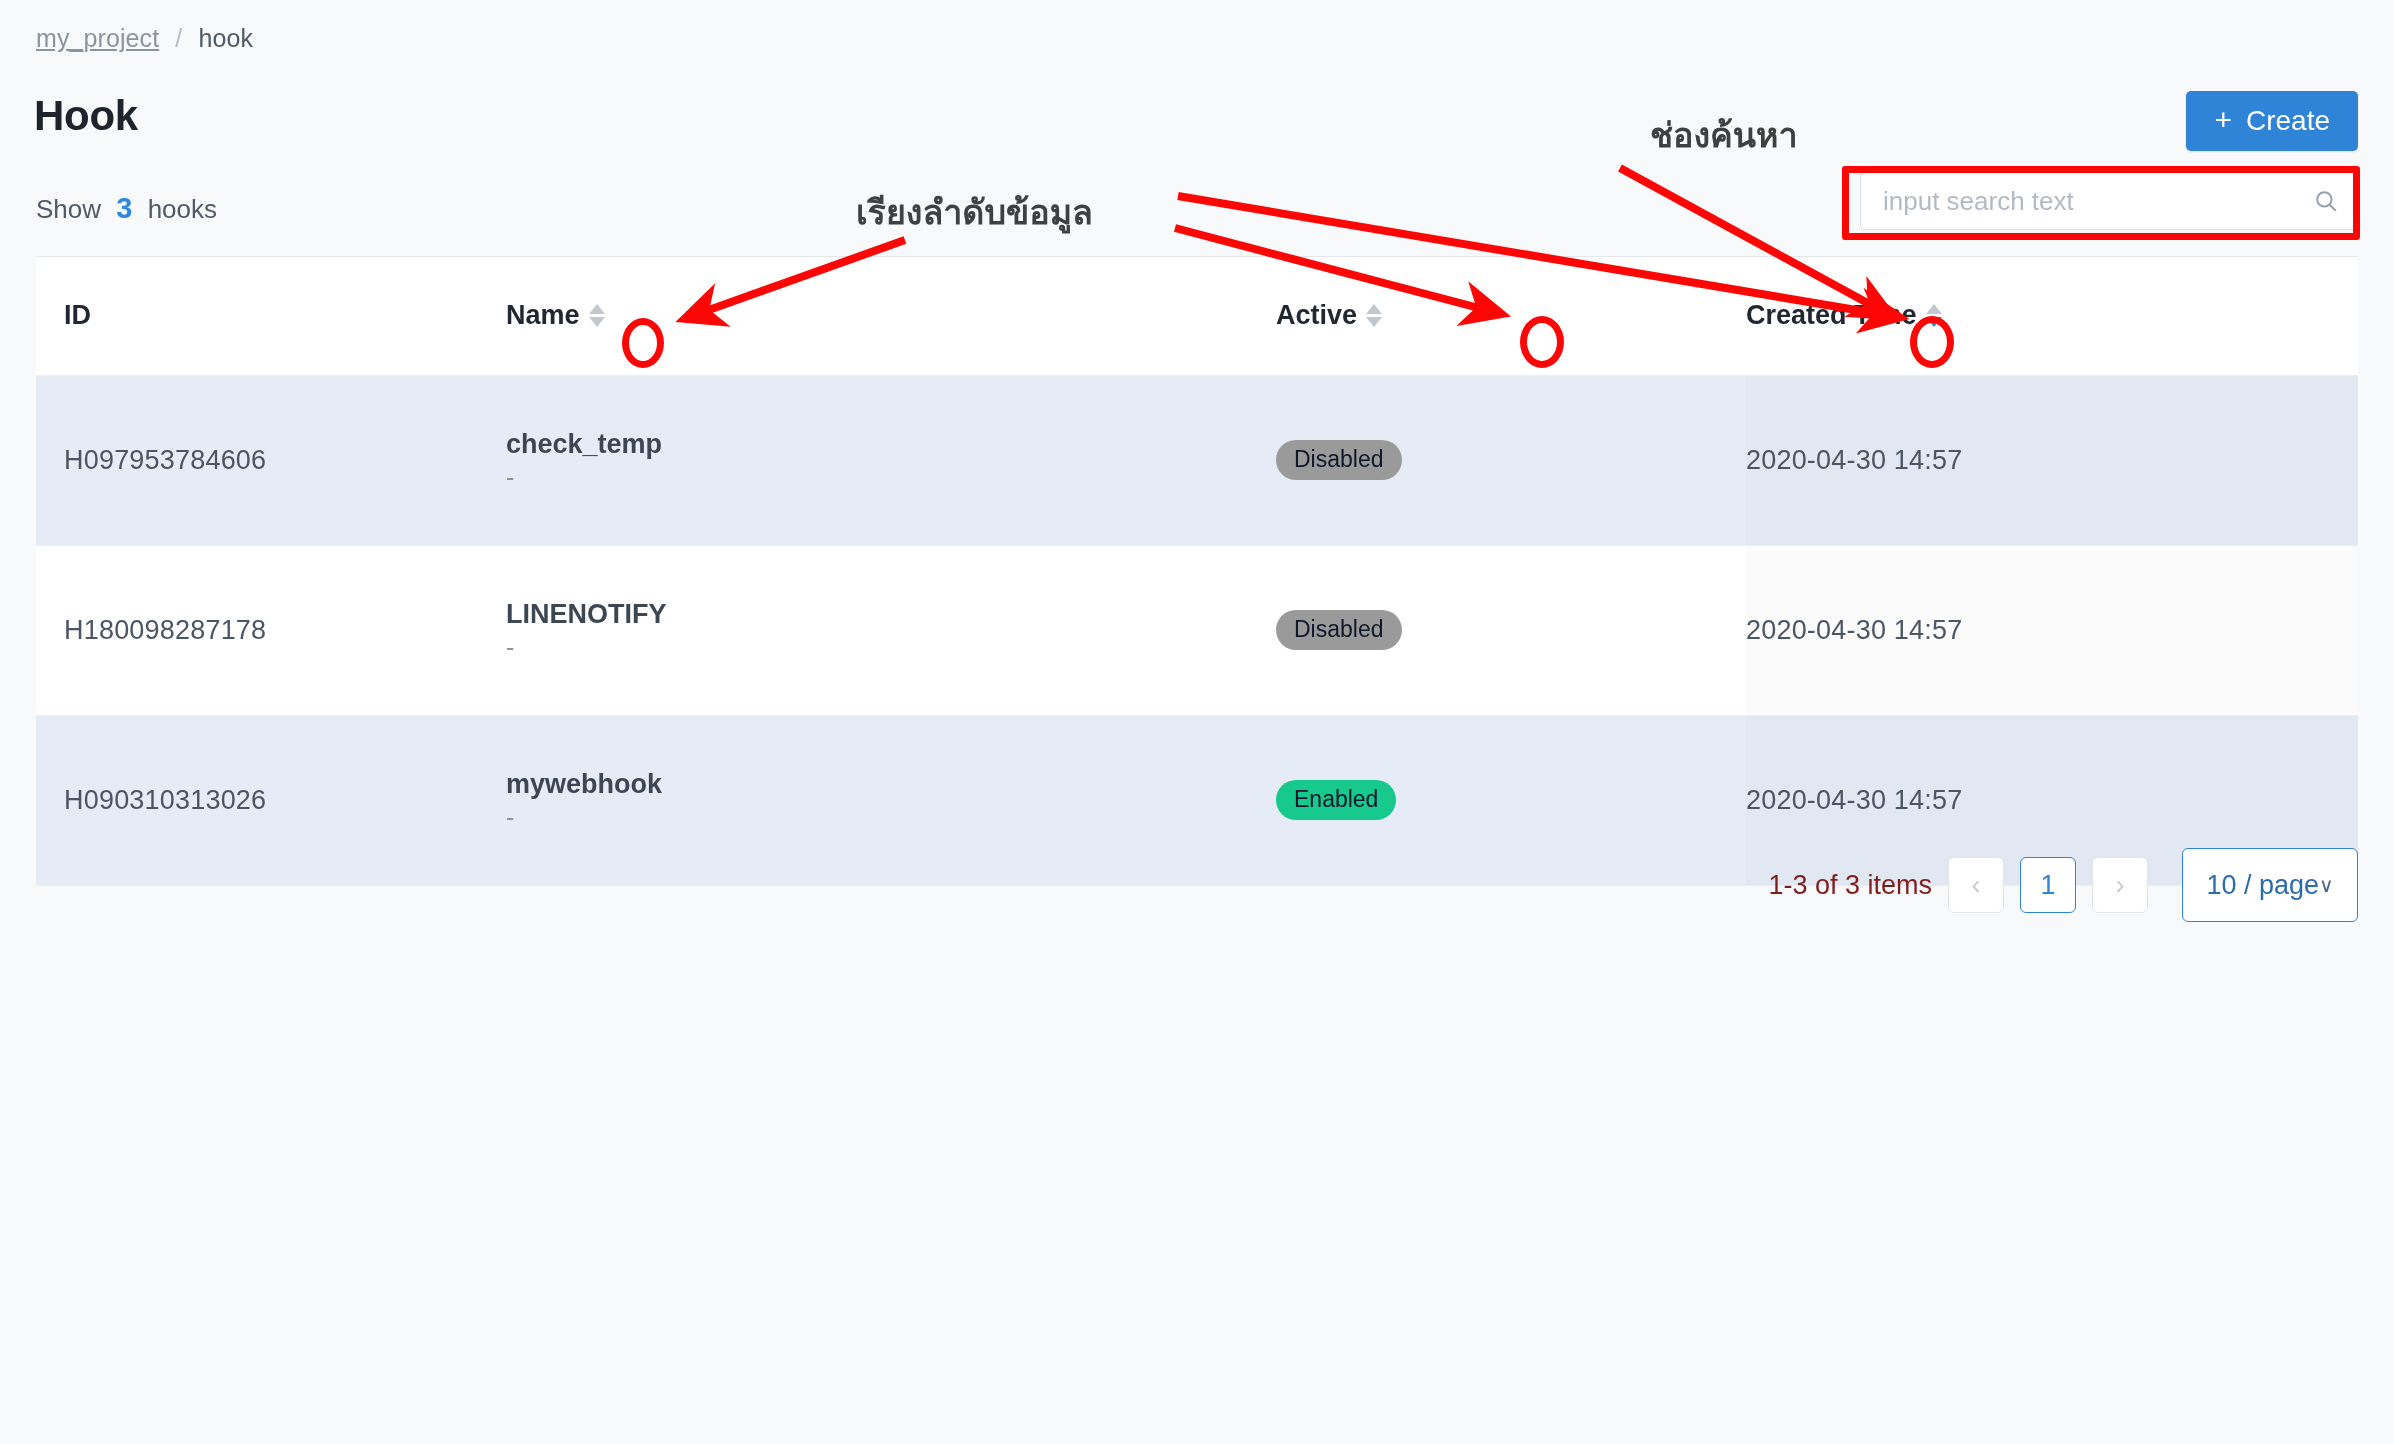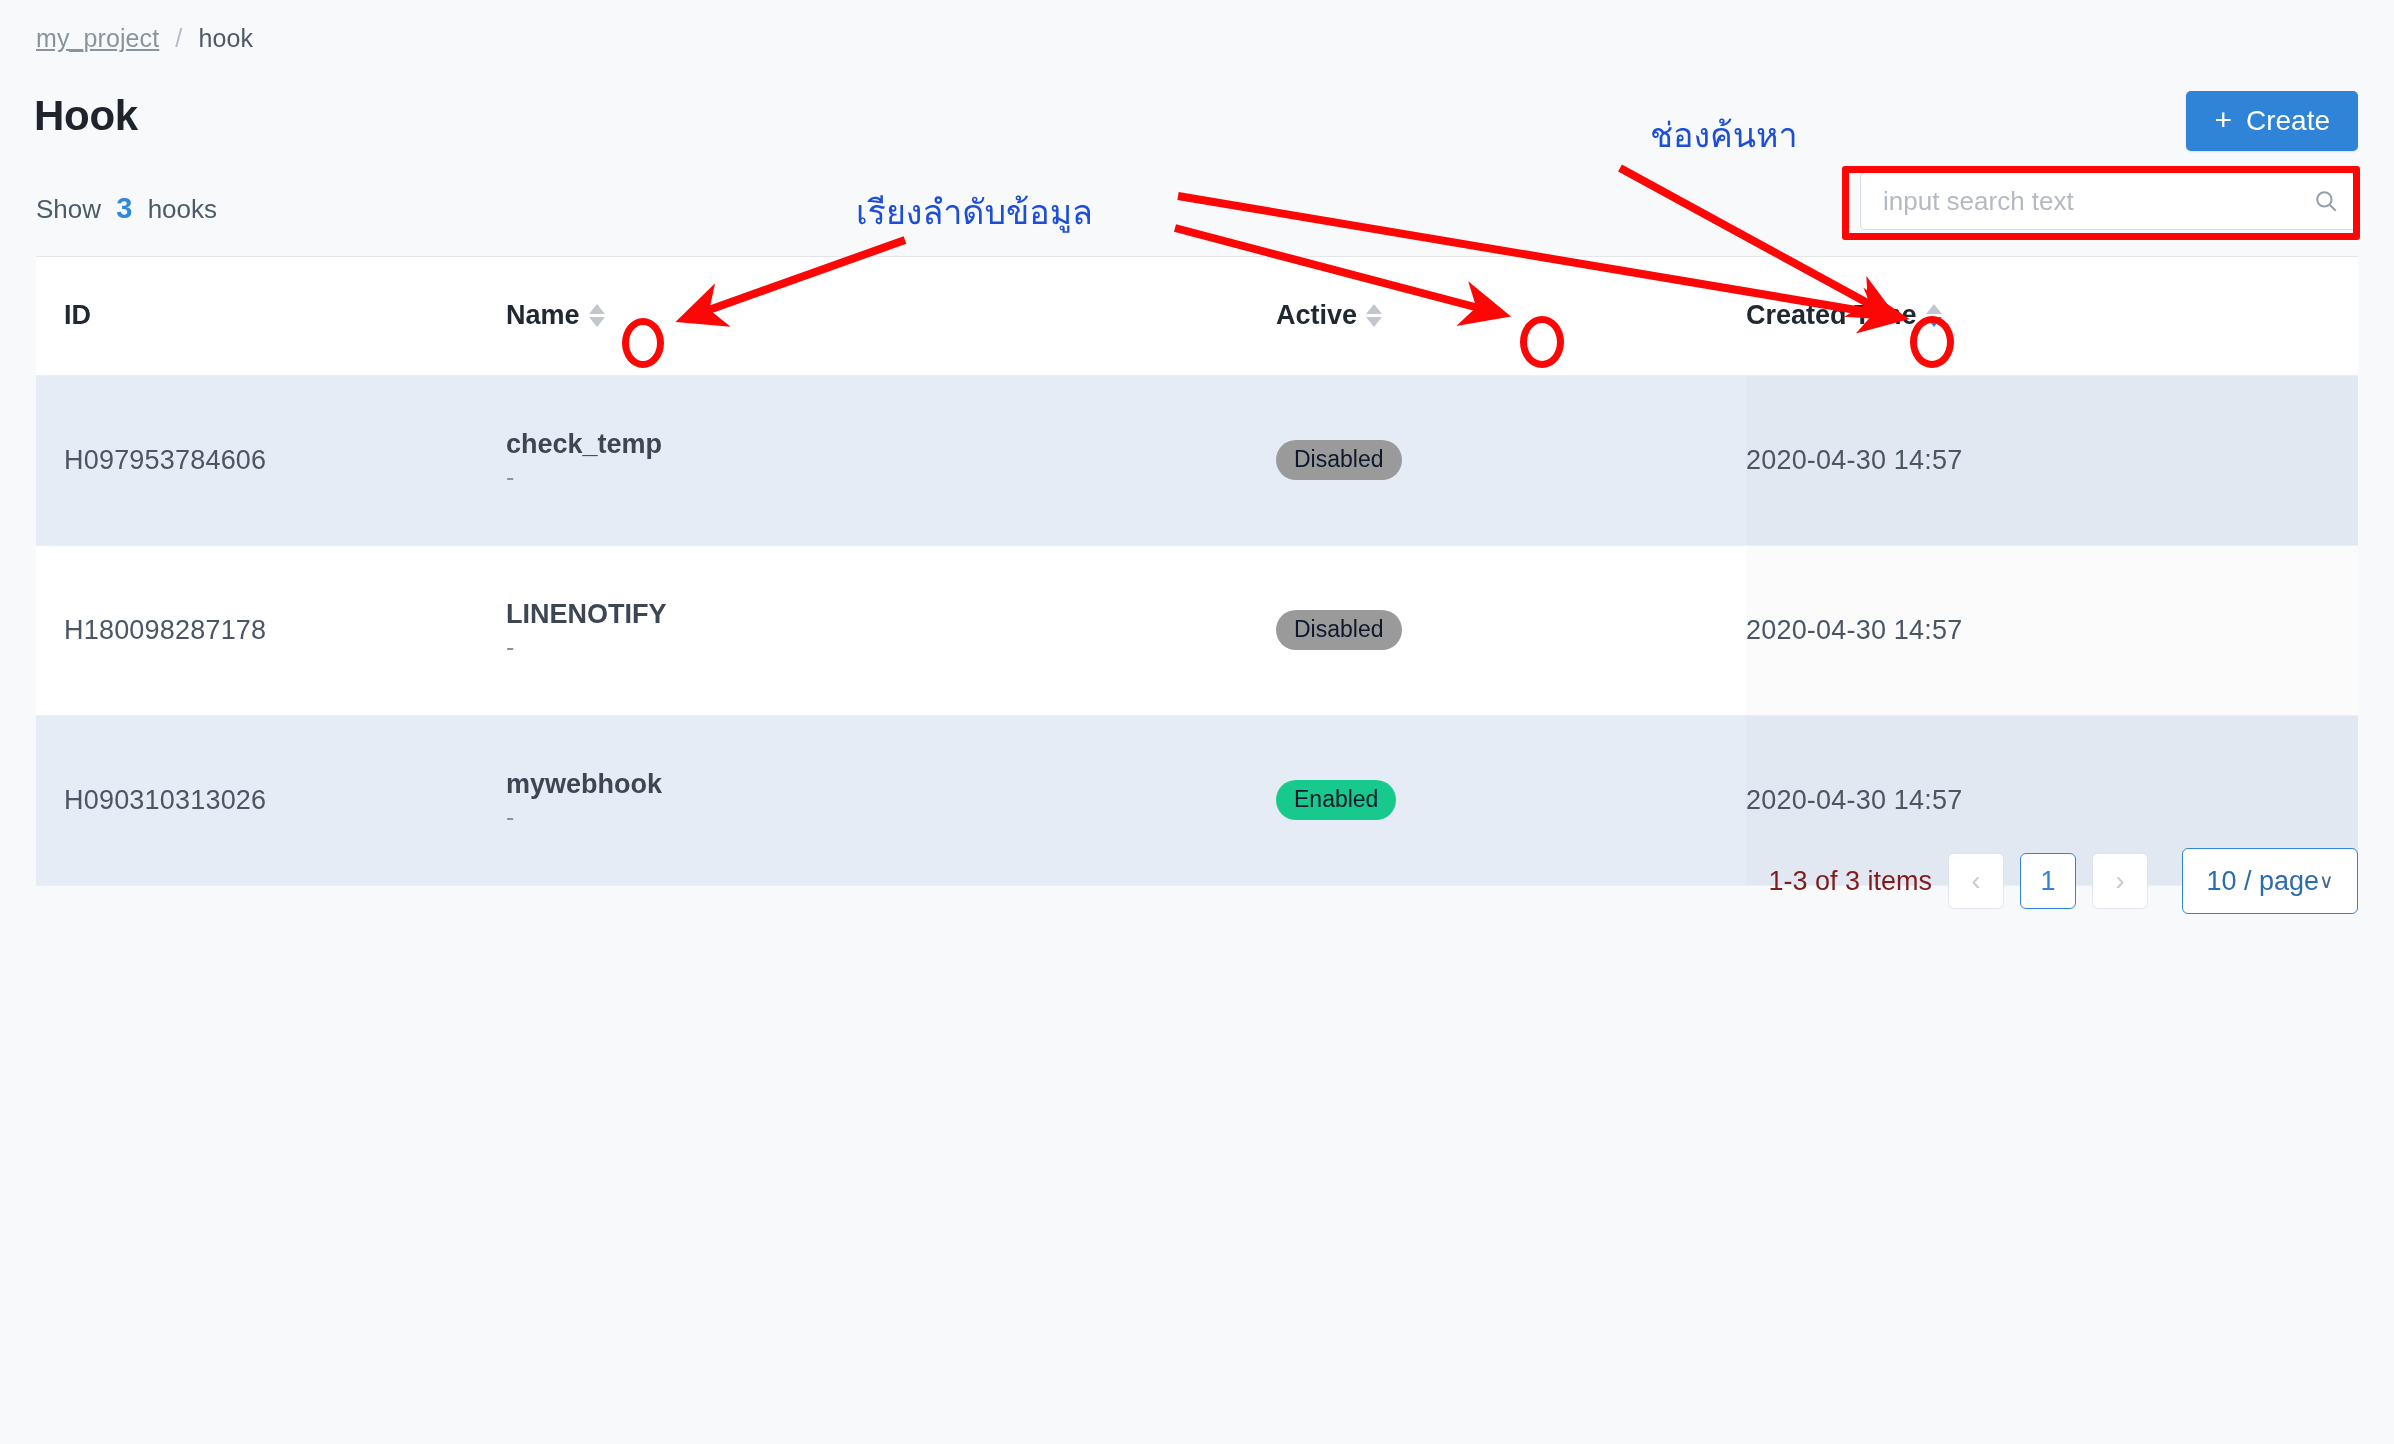--- a/index.html
+++ b/index.html
@@ -232,21 +232,21 @@
     font-size: 27px;
     display: flex; align-items: center; justify-content: center;
     cursor: pointer;
     font-family: "Liberation Sans", sans-serif;
   }
   .pg-btn.page-num {
     border-color: #3084d7;
     color: #3084d7;
   }
   .pg-size {
-    height: 66px;
+    height: 74px;
     min-width: 176px;
     border: 1.5px solid #3084d7;
     border-radius: 6px;
     background: #ffffff;
     color: #2b6cb0;
     font-size: 27px;
     display: flex; align-items: center; justify-content: center;
     gap: 0;
     padding: 0 7px;
     cursor: pointer;
@@ -256,22 +256,22 @@
 
   
   .annot-svg {
     position: absolute;
     left: 0; top: 0;
     width: 2394px; height: 1444px;
     pointer-events: none;
   }
   .annot-label {
     position: absolute;
-    color: #1d4ed8;
-    font-weight: normal;
+    color: #404040;
+    font-weight: bold;
     font-size: 34px;
     white-space: nowrap;
     font-family: "DejaVu Sans", sans-serif;
   }
   #annot-sort   { left: 856px; top: 185px; }
   #annot-search { left: 1650px; top: 108px; }
 
   .annot-box {
     position: absolute;
     border: 7px solid #fc0606;

